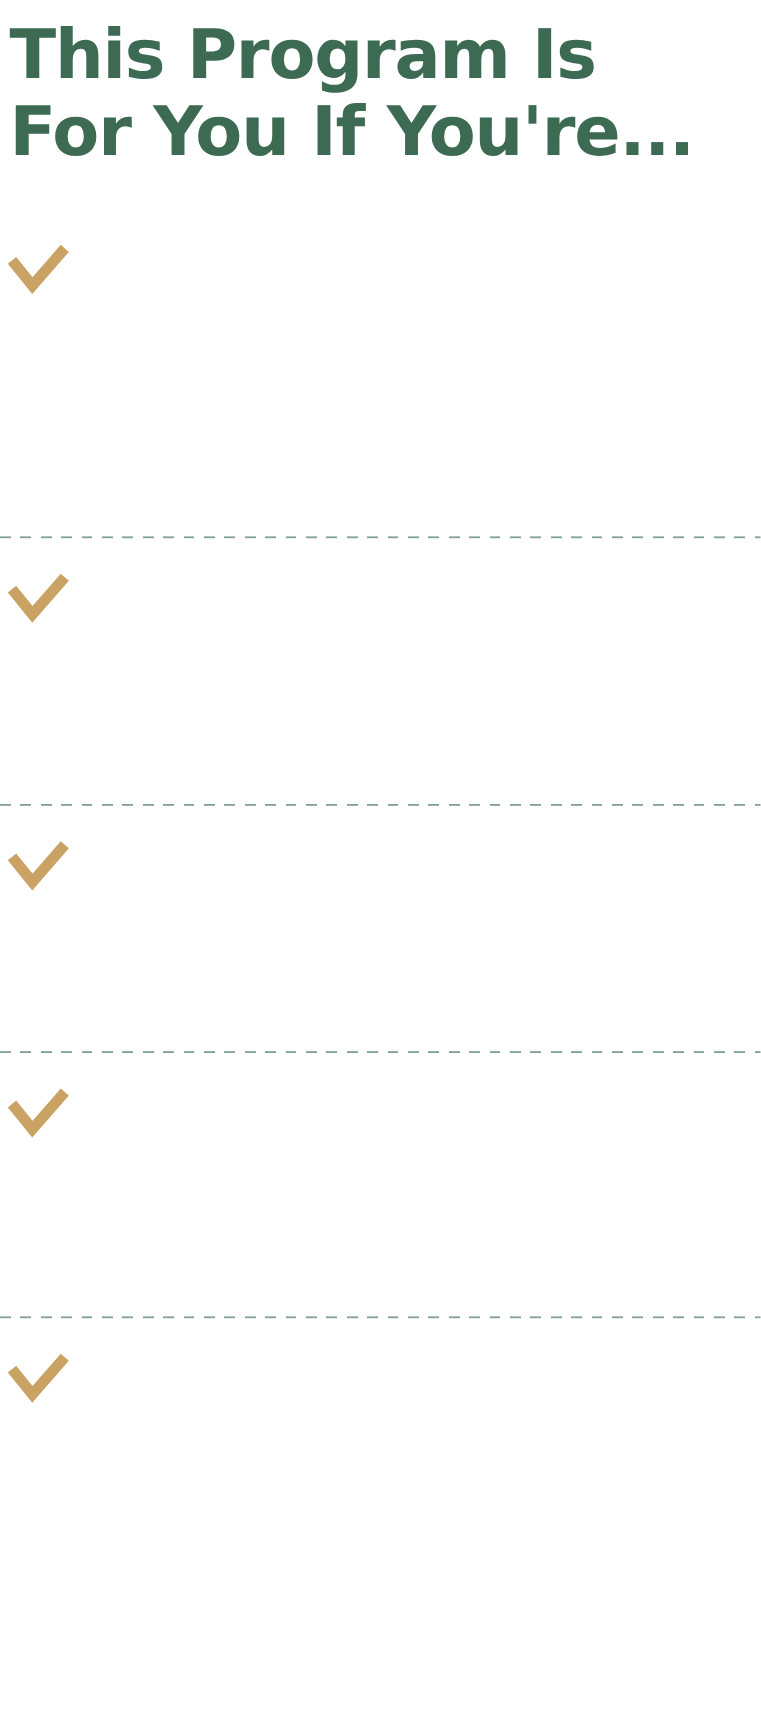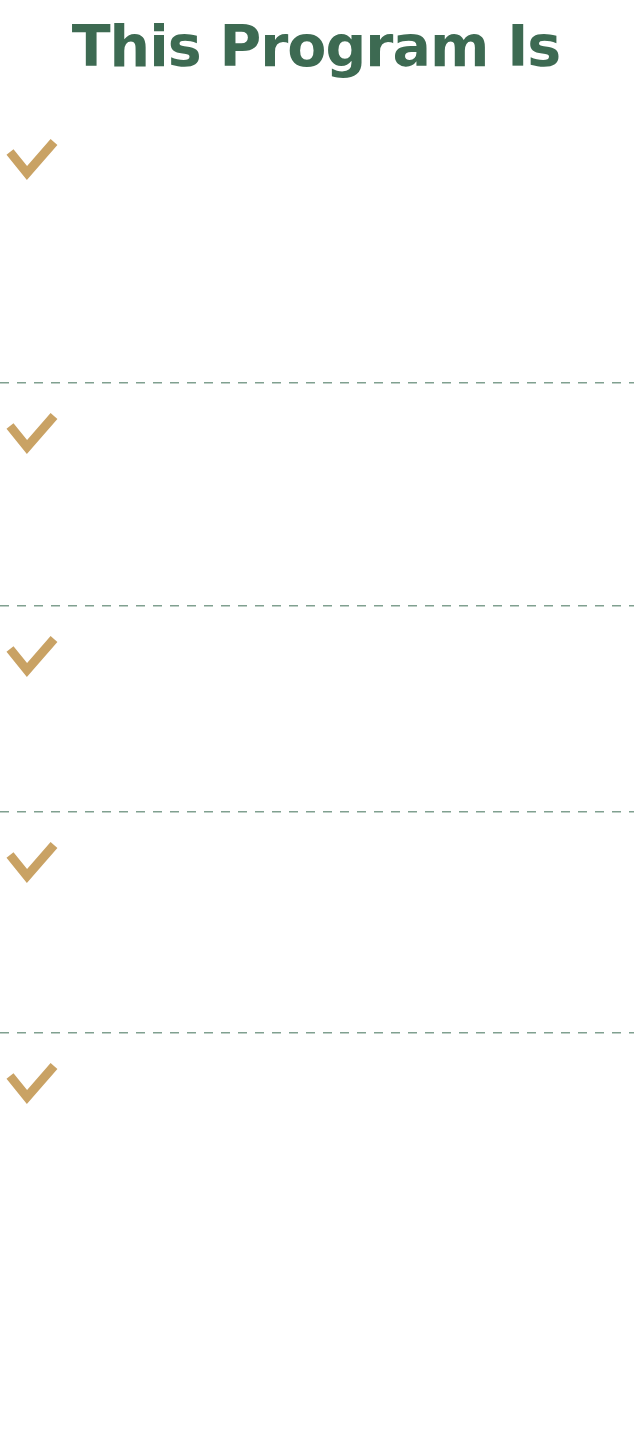--- a/index.html
+++ b/index.html
@@ -9,21 +9,20 @@
   }
   .page {
     position: relative;
     width: 634px;
     height: 1396px;
     margin: 0 auto;
     background: #ffffff;
     overflow: hidden;
     font-family: "DejaVu Sans", "Liberation Sans", sans-serif;
     box-sizing: border-box;
-    text-align: center;
   }
   .heading {
     margin: 14px 10px 0 8px;
     color: #3d6a52;
     font-size: 57px;
     font-weight: 800;
     line-height: 1.13;
     letter-spacing: -1px;
   }
   .heading span { display: block; }
@@ -74,20 +73,21 @@
     background-position: 0 0;
   }
 </style>
 </head>
 <body>
 
 <div class="page">
 
   <h1 class="heading">
     <span>This Program Is</span>
+    <span>For You If You're...</span>
   </h1>
 
   <div class="checklist">
 
     <div class="item item-1">
       <span class="check">
         <svg viewBox="0 0 52 46" aria-hidden="true">
           <polyline points="4,16 21,37 48,6" fill="none" stroke="#c9a264" stroke-width="9" stroke-linecap="butt" stroke-linejoin="miter"></polyline>
         </svg>
       </span>

